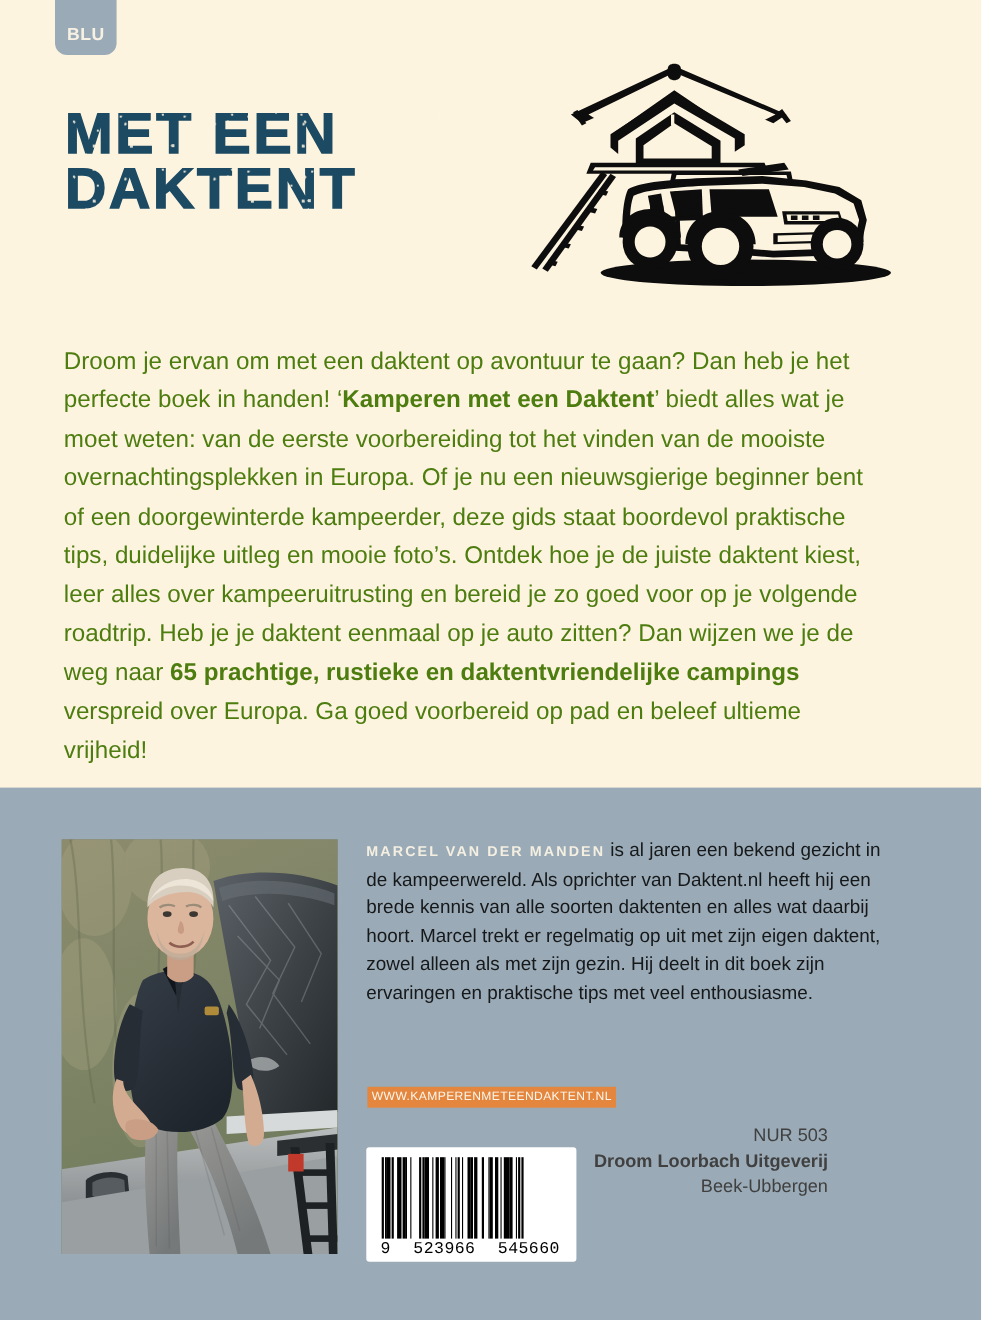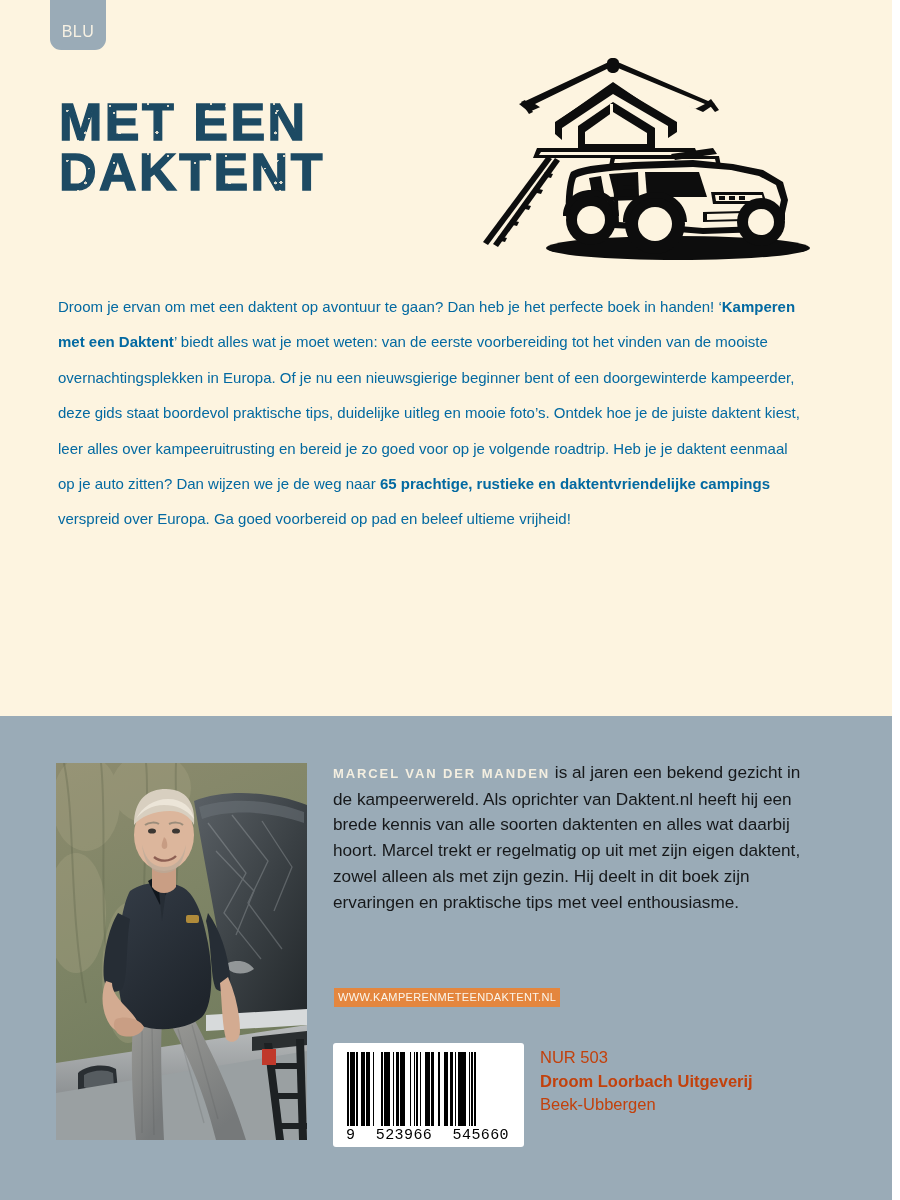--- a/index.html
+++ b/index.html
@@ -33,21 +33,21 @@
     width:56px; height:68px;
     background:#9aabb7;
     border-radius:0 0 11px 11px;
     display:flex; align-items:flex-end; justify-content:center;
     padding-bottom:9px;
   }
   .blu-badge span {
     color:#f7f1e3;
     font-size:16px;
     letter-spacing:0.5px;
-    font-weight:400;
+    font-weight:700;
   }
 
   
   .title-block {
     position:absolute; left:59px; top:97px;
     width:420px;
   }
   .title-line {
     color:#1d4a63;
     font-family:"Liberation Sans", sans-serif;
@@ -82,24 +82,24 @@
 
   
   .illustration {
     position:absolute; left:463px; top:52px;
     width:360px; height:212px;
   }
   .illustration svg { width:100%; height:100%; display:block; }
 
   
   .blurb {
-    position:absolute; left:58px; top:289px;
+    position:absolute; left:58px; top:310px;
     width:745px;
-    color:#0369a1;
-    font-size:15px;
+    color:#4d7c0f;
+    font-size:22px;
     line-height:35.4px;
     font-weight:400;
   }
   .blurb b { font-weight:bold; }
 
   
   .bottom-panel {
     position:absolute; left:0; top:716px;
     width:892px; height:484px;
     background:#9aabb7;
@@ -167,24 +167,25 @@
     display:flex; justify-content:space-between;
     font-family:"Liberation Mono", monospace;
     font-size:15px;
     color:#000;
     padding:1px 6px 0 4px;
     letter-spacing:0.4px;
   }
 
   
   .publisher {
-    position:absolute; left:540px; top:1046px;
-    color:#c2410c;
+    position:absolute; left:540px; top:1021px;
+    color:#404040;
     font-size:16.5px;
     line-height:23.5px;
+    text-align:right;
   }
   .publisher .pub-name { font-weight:bold; }
 </style>
 </head>
 <body>
 
 <div id="cover">
 
   <div class="top-panel"></div>
 

